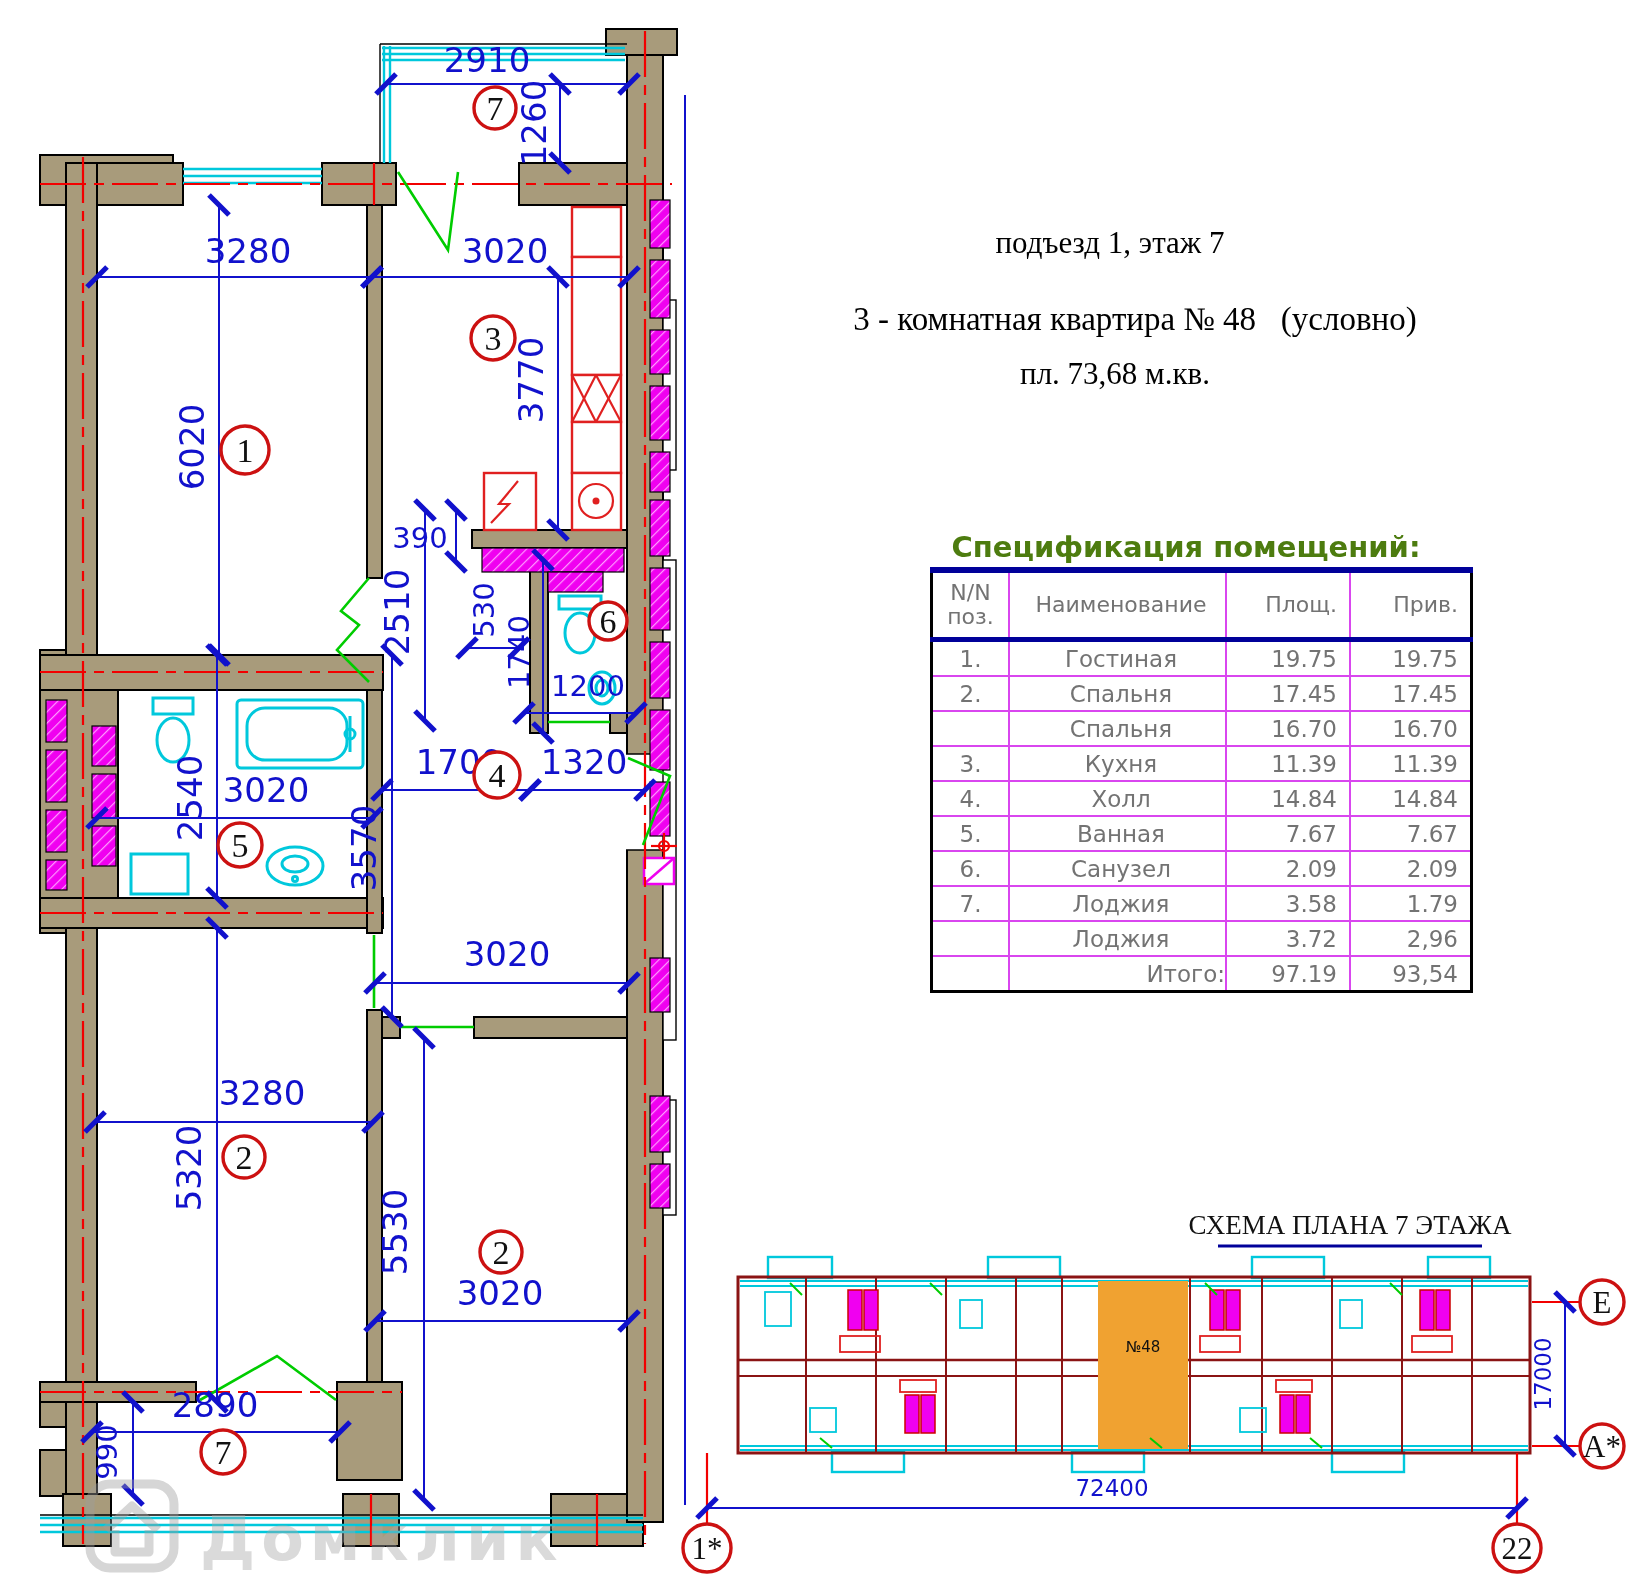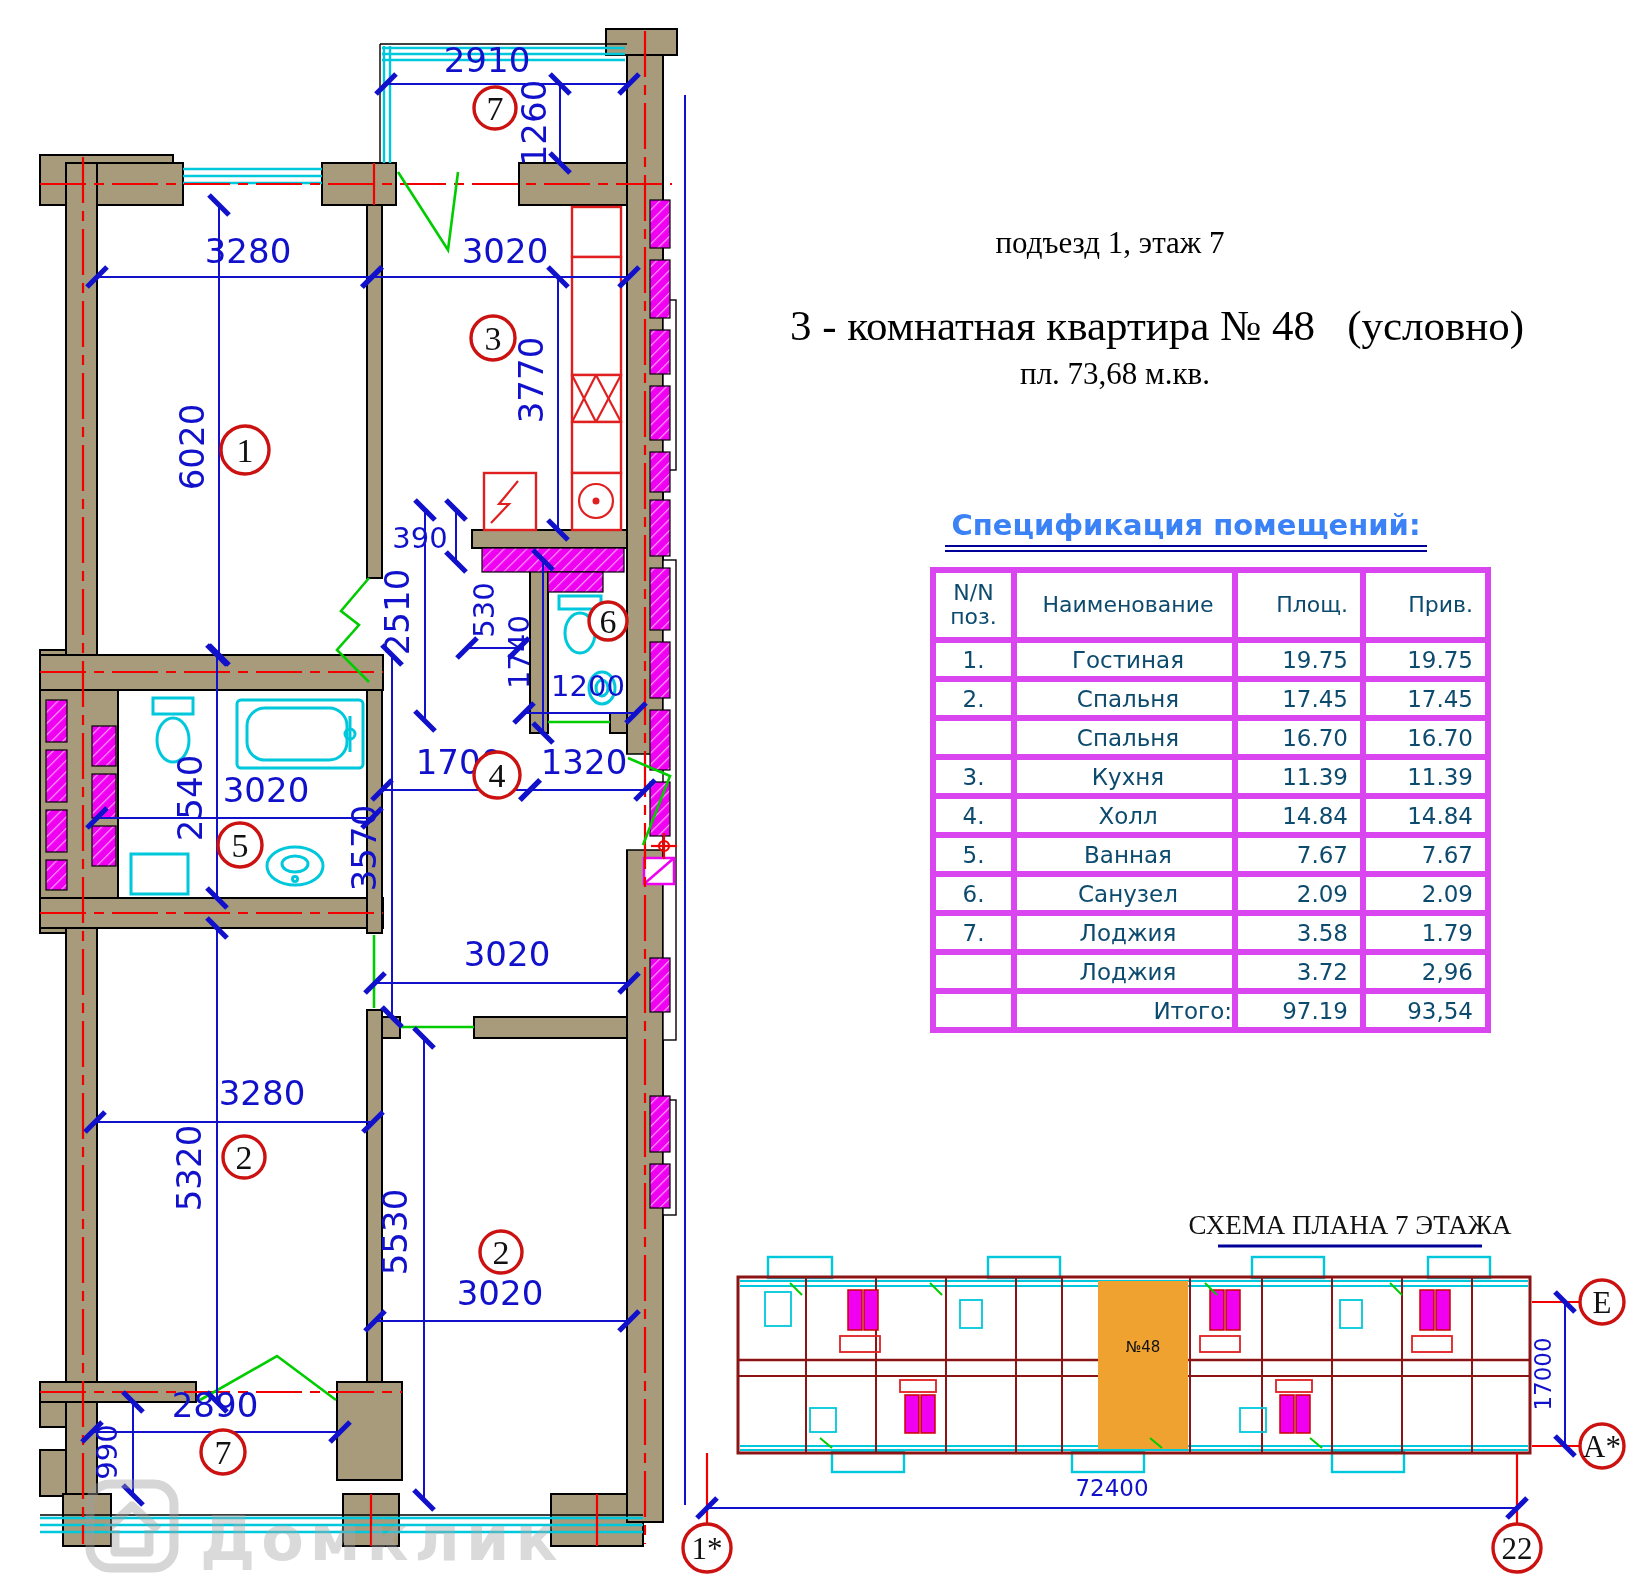--- a/index.html
+++ b/index.html
@@ -28,31 +28,31 @@
   .sw {stroke:#8B1414;fill:none;}
   .sct{fill:#111;font:27px "Liberation Serif",serif;text-anchor:middle;}
   .sat{fill:#111;font:31px "Liberation Serif",serif;text-anchor:middle;}
   .sdt{fill:#1111CC;font:23px "DejaVu Sans",sans-serif;text-anchor:middle;}
   .n48{fill:#111;font:15px "DejaVu Sans",sans-serif;text-anchor:middle;}
 
   
   .hline{position:absolute;text-align:center;color:#000;
          font-family:"Liberation Serif",serif;white-space:pre;margin-top:18px;}
   #h1{left:860px;top:207px;width:500px;font-size:31px;}
-  #h2{left:790px;top:283px;width:690px;font-size:43px;}
+  #h2{left:790px;top:283px;width:690px;font-size:33px;}
   #h3{left:840px;top:338px;width:550px;font-size:31px;}
 
   
   #spec-title{position:absolute;left:930px;top:508px;width:512px;text-align:center;}
-  #spec-title span{display:inline-block;font:700 29px "DejaVu Sans",sans-serif;color:#3b82f6;
-                   border-bottom:7px double #000099;padding:0 6px 3px 6px;}
+  #spec-title span{display:inline-block;font:700 29px "DejaVu Sans",sans-serif;color:#4d7c0f;
+                   border-bottom:7px double #000099;padding:0 6px 3px 6px;margin-top:22px;}
   #spec{position:absolute;left:930px;top:567px;border-collapse:collapse;table-layout:fixed;
         background:#fff;border:3px solid #000;border-top:6px solid #000099;}
-  #spec td,#spec th{border:6px solid #d946ef;overflow:hidden;white-space:nowrap;
-        font-family:"DejaVu Sans",sans-serif;color:#0c4a6e;}
+  #spec td,#spec th{border:2px solid #d946ef;overflow:hidden;white-space:nowrap;
+        font-family:"DejaVu Sans",sans-serif;color:#737373;}
   #spec th{height:62px;font-size:22px;font-weight:normal;text-align:center;line-height:1.08;}
   #spec tr.hdr{border-bottom:5px solid #000099;}
   #spec td{height:31px;font-size:23px;}
   #spec .c-pos{width:73px;text-align:center;}
   #spec .c-name{width:206px;text-align:center;padding-left:8px;}
   #spec .c-area{width:109px;text-align:right;padding-right:12px;}
   #spec .c-priv{width:106px;text-align:right;padding-right:12px;}
   #spec td.tot-name{text-align:right;padding-right:0;}
 </style>
 </head>

